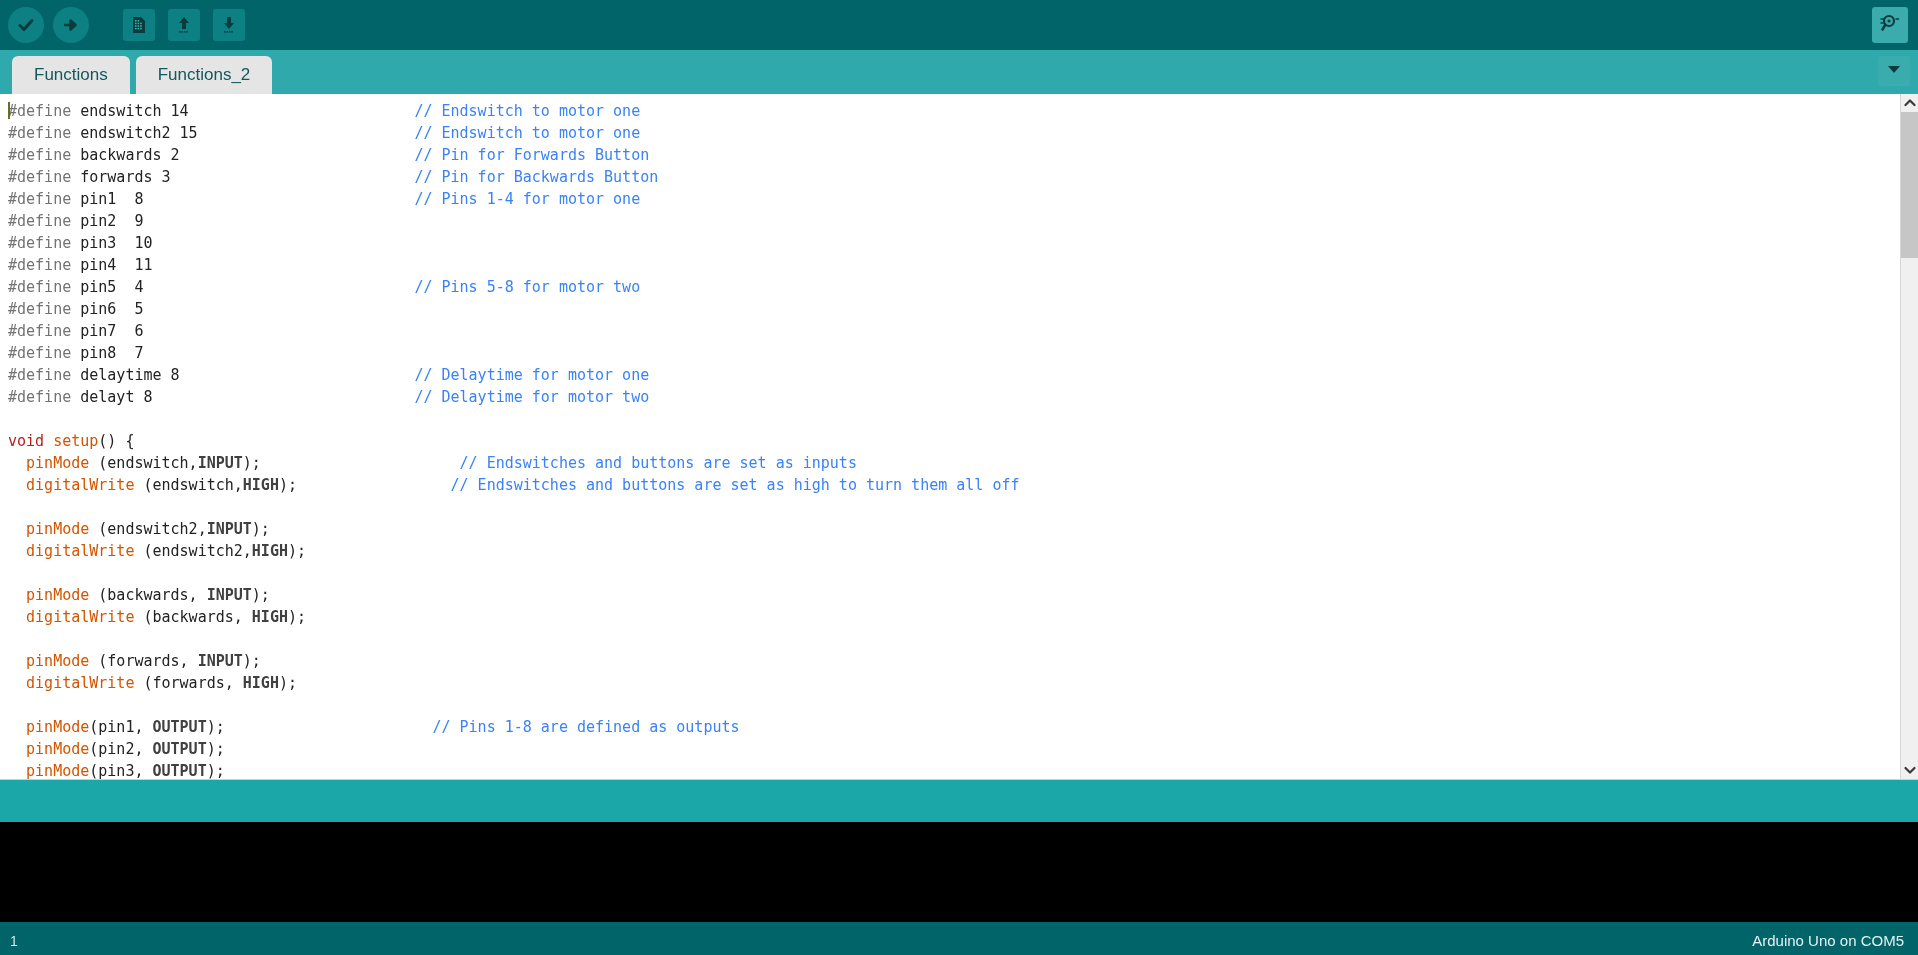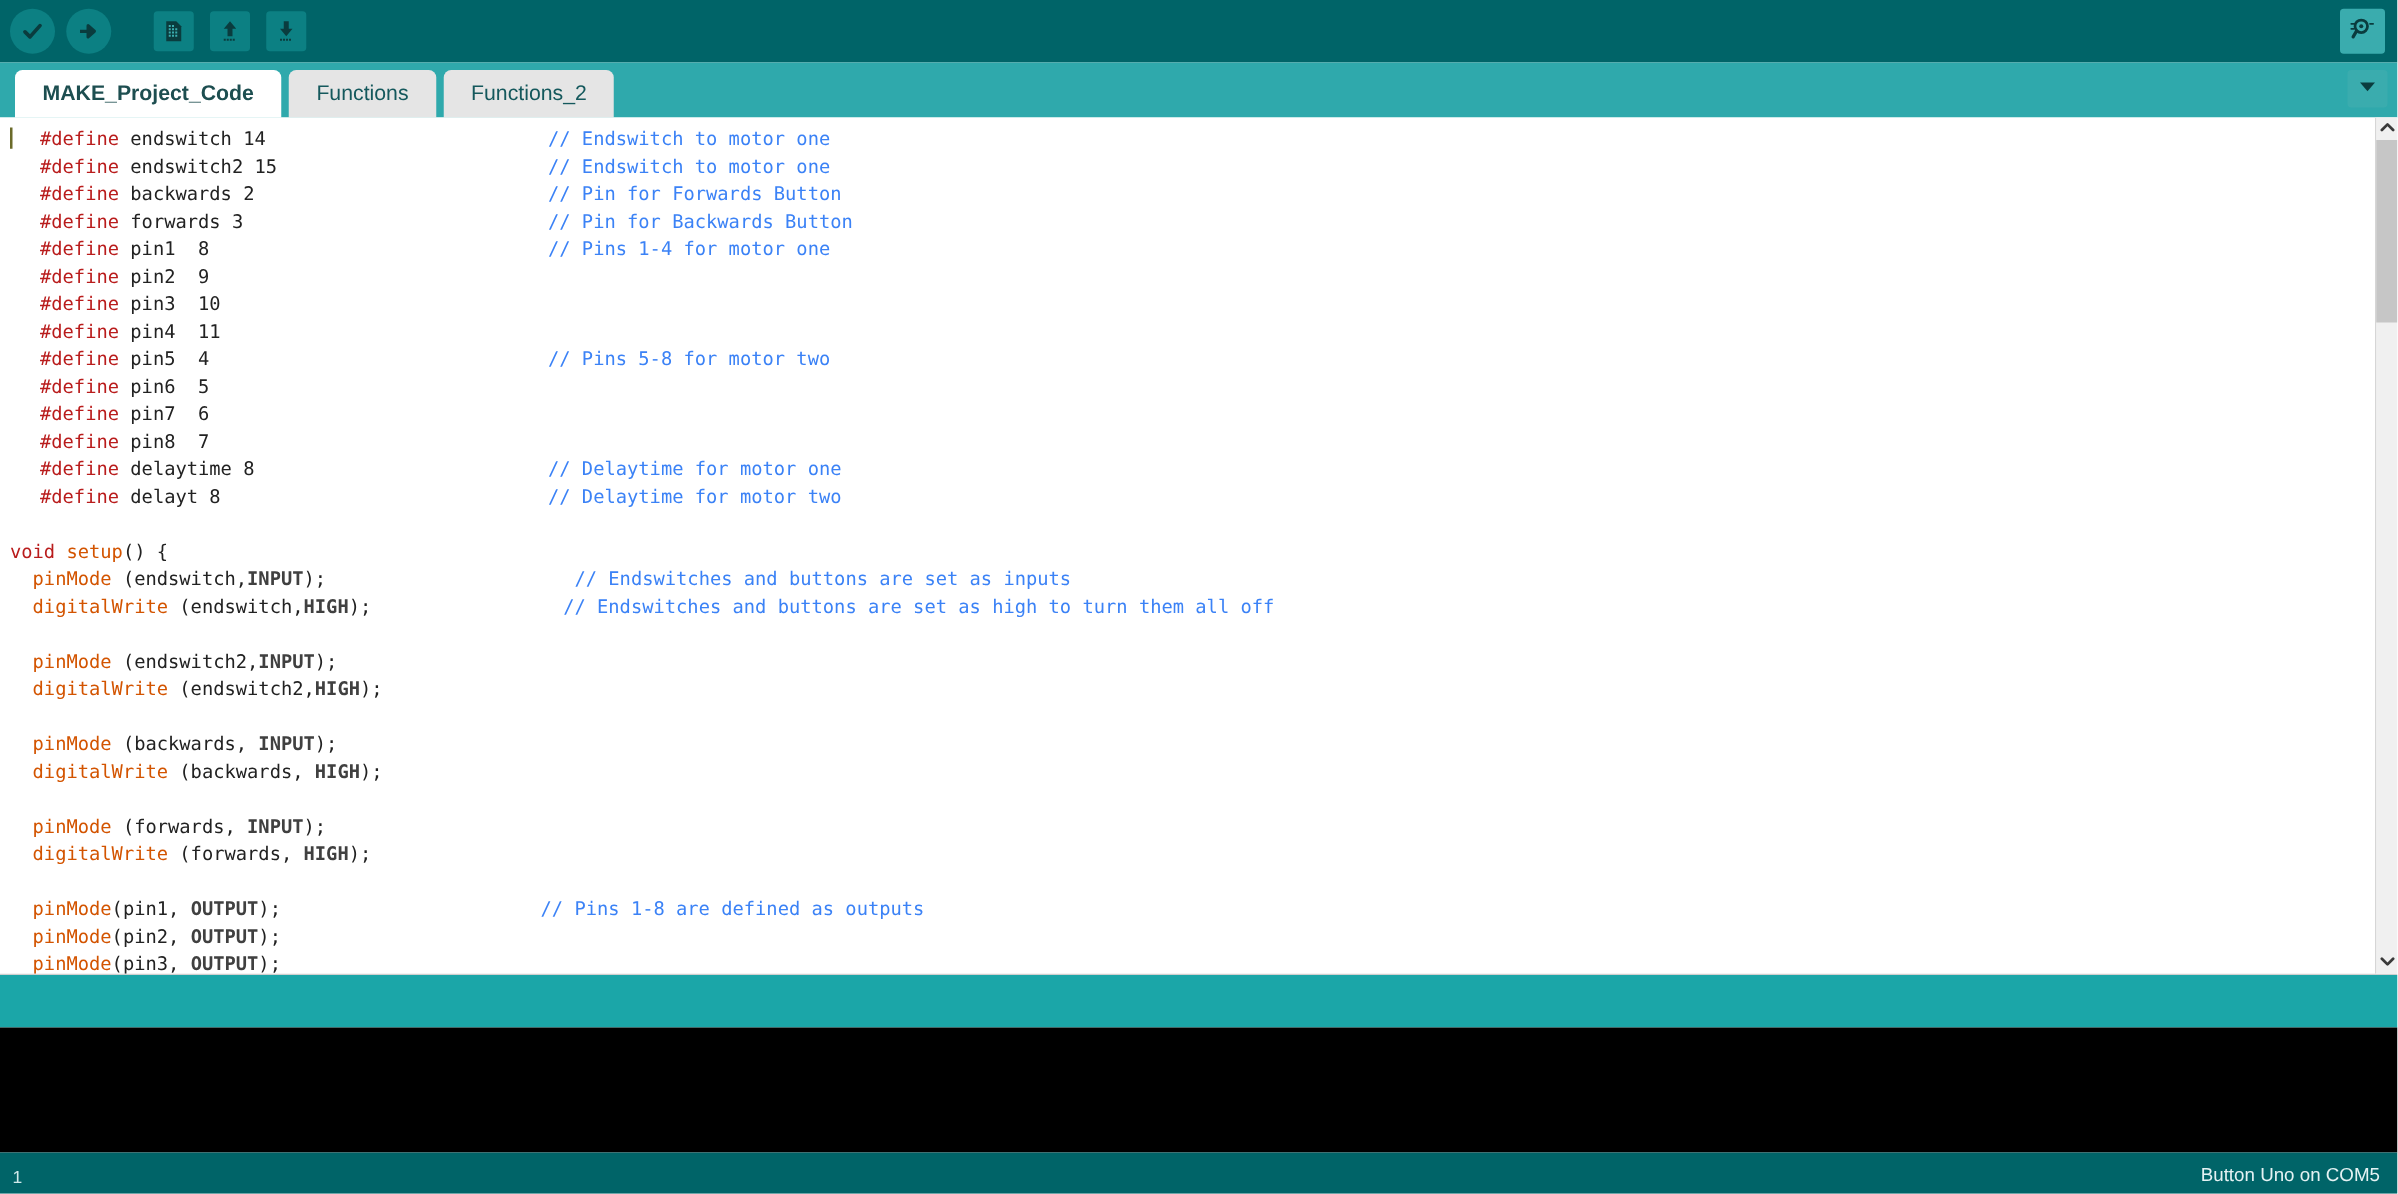--- a/index.html
+++ b/index.html
@@ -110,21 +110,21 @@
   pre#code {
     font-family: "DejaVu Sans Mono", "Liberation Mono", monospace;
     font-size: 15px;
     line-height: 22px;
     color: #222222;
     padding-left: 8px;
     white-space: pre;
     tab-size: 2;
   }
   .ln { height: 22px; display: block; white-space: pre; }
-  .kw-define { color: #b91c1c; margin-left: 24px; }
+  .kw-define { color: #737373; }
   .kw-type   { color: #b91c1c; }
   .kw-func   { color: #d35400; margin-top: 40px; }
   .kw-const  { color: #404040; font-weight: bold; }
   .kw-cmt    { color: #3b82f6; }
   .kw-plain  { color: #222222; }
   #caret {
     position: absolute;
     left: 8px; top: 8px;
     width: 2px; height: 17px;
     background: #6b6b2a;
@@ -263,23 +263,20 @@
           <circle cx="10" cy="9" r="5" stroke="#0a3c3e" stroke-width="2.2" fill="none"></circle>
           <circle cx="10" cy="9" r="1.6" fill="#0a3c3e"></circle>
           <path d="M6.3 12.7 L3.5 17.5" stroke="#0a3c3e" stroke-width="2.6" stroke-linecap="round"></path>
           <path d="M2 7 H4.5 M17 7 H19.5 M2 11 H4" stroke="#0a3c3e" stroke-width="1.4" stroke-linecap="round"></path>
         </svg>
       </span>
     </div>
   </div>
 
   <div id="tabbar">
-    <div class="tab active">
-      <span>MAKE_Project_Code</span>
-    </div>
     <div class="tab inactive">
       <span>Functions</span>
     </div>
     <div class="tab inactive">
       <span>Functions_2</span>
     </div>
 
     <div id="tab-overflow-btn">
       <span>
         <svg width="18" height="14" viewBox="0 0 18 14">
@@ -317,16 +314,16 @@
   </div>
 
   <div id="console-header"></div>
 
   <div id="console">
     <span></span>
   </div>
 
   <div id="statusbar">
     <span id="status-line">1</span>
-    <span id="status-board">Button Uno on COM5</span>
+    <span id="status-board">Arduino Uno on COM5</span>
   </div>
 
 </div>
 
 </body></html>

